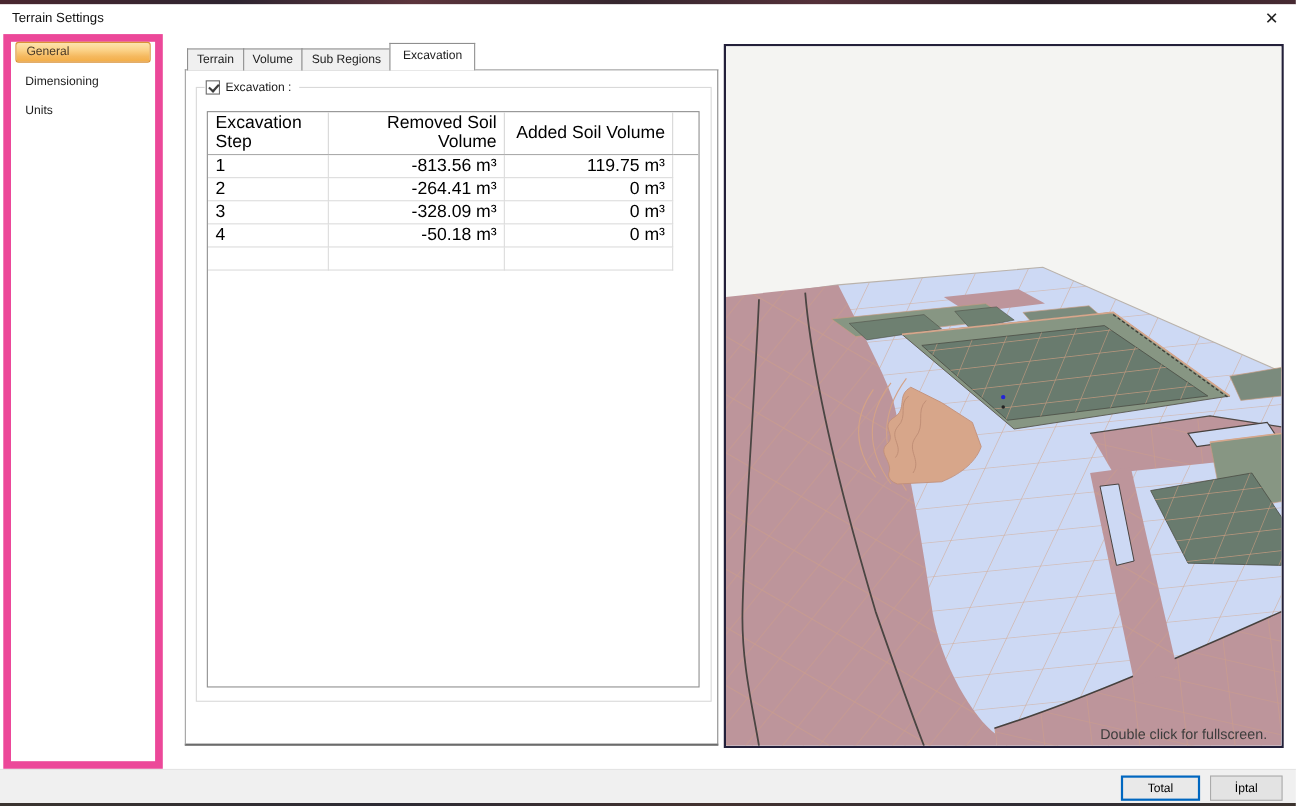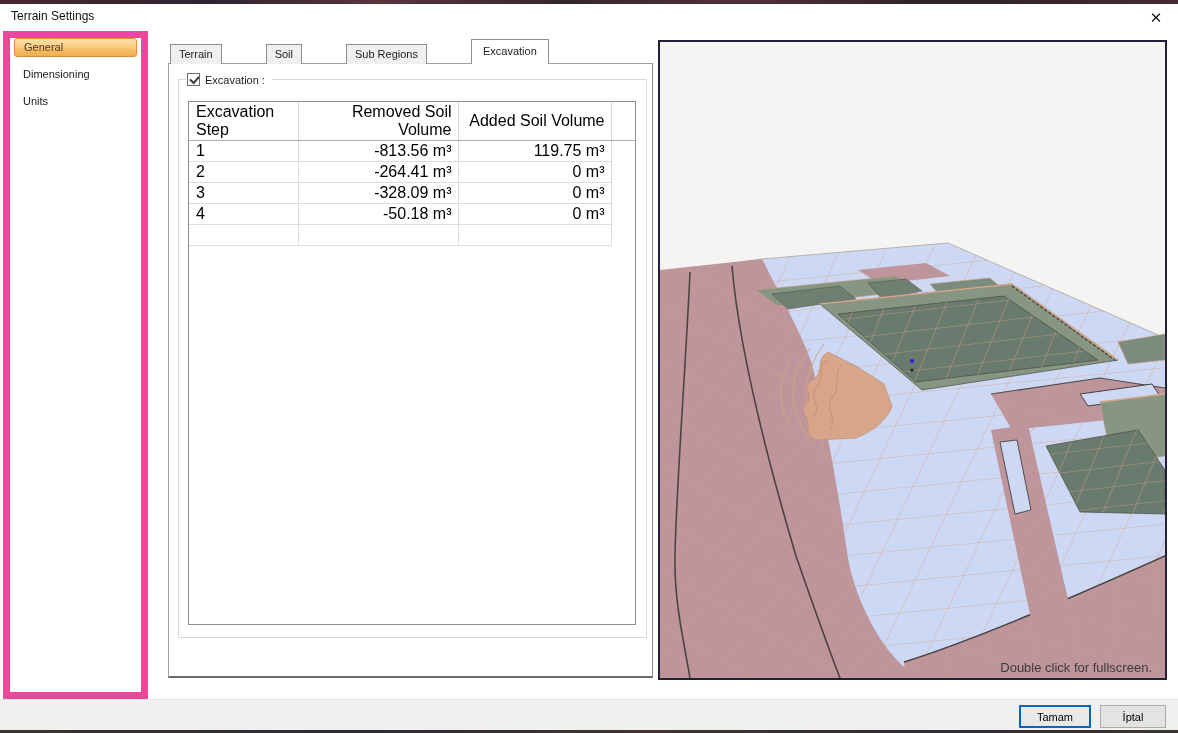--- a/index.html
+++ b/index.html
@@ -15,21 +15,21 @@
   .close-btn { position:absolute; right:10px; top:2px; width:24px; height:24px; border:none; background:transparent;
     font-size:15px; color:#222; line-height:24px; text-align:center; padding:0; cursor:pointer; font-family:inherit; }
 
   .sidebar { position:absolute; left:3px; top:31px; width:145px; height:668px; box-sizing:border-box;
     border:7px solid #ec4899; background:#fff; }
   .side-item { height:20px; line-height:20px; margin:0 4px 7px 4px; padding-left:9px; font-size:11px; color:#1b1b1b; box-sizing:border-box; }
   .side-item.selected { background:linear-gradient(#fde3ae,#fbd186 40%,#f5b95f 72%,#f3ae48);
     border:1px solid #da9238; border-radius:3px; height:19px; line-height:17px; color:#4a3a28; }
 
   .tabctl { position:absolute; left:168px; top:40px; }
-  .tabs { position:relative; z-index:2; display:flex; align-items:flex-end; height:24px; padding-left:2px;gap:45px; }
+  .tabs { position:relative; z-index:2; display:flex; align-items:flex-end; height:24px; padding-left:2px; }
   .tab { font-size:11px; padding:0 8px; height:19px; line-height:19px; background:#f0f0f0;
     border:1px solid #8f8f8f; border-bottom:none; margin-right:-1px; white-space:nowrap; cursor:pointer; }
   .tab.active { height:24px; line-height:23px; background:#fff; position:relative; z-index:3; padding:0 11px; }
   .tabpage { position:relative; width:485px; height:615px; box-sizing:border-box; background:#fff; margin-top:-1px;
     border:1px solid #a0a0a0; border-right-color:#8a8a8a; border-bottom:2px solid #6b6b6b; }
 
   .groupbox { position:absolute; left:9px; top:15px; width:467px; height:557px; border:1px solid #d9d9d9; }
   .legend { position:absolute; top:-8px; left:7px; background:#fff; padding:0 7px 0 1px;
     display:flex; align-items:center; gap:5px; font-size:11px; height:15px; }
   .cb { width:13px; height:13px; border:1px solid #6b6b6b; background:#fff; position:relative; box-sizing:border-box; display:inline-block; }
@@ -70,21 +70,21 @@
 
 <div class="sidebar">
   <div class="side-item selected">General</div>
   <div class="side-item">Dimensioning</div>
   <div class="side-item">Units</div>
 </div>
 
 <div class="tabctl">
   <div class="tabs">
     <div class="tab">Terrain</div>
-    <div class="tab">Soil</div>
+    <div class="tab">Volume</div>
     <div class="tab">Sub Regions</div>
     <div class="tab active">Excavation</div>
   </div>
   <div class="tabpage">
     <div class="groupbox">
       <div class="legend">
         <span class="cb">
             <span class="mark"></span>
           </span>
         <span>Excavation :</span>
@@ -205,17 +205,17 @@
     <polygon points="440,360 505,352 505,414 452,422" fill="#879683" stroke="#c89b80" stroke-width="0.6"></polygon>
     <polyline points="440,360 505,352" fill="none" stroke="#d6a78c" stroke-width="1.4"></polyline>
     <polygon points="386,404 478,388 505,428 505,472 420,470" fill="#697b6e" stroke="#494a42" stroke-width="0.7"></polygon>
     <polygon points="386,404 478,388 505,428 505,472 420,470" fill="url(#mG)" opacity="0.95"></polygon>
 
     <text x="492" y="630" text-anchor="end" font-size="13" fill="#3c3c3c" font-family="Liberation Sans, sans-serif">Double click for fullscreen.</text>
   </svg>
 </div>
 
 <div class="footer">
-  <button class="btn btn-ok">Tamam</button>
+  <button class="btn btn-ok">Total</button>
   <button class="btn btn-cancel">İptal</button>
 </div>
 
 <div class="bottom-strip"></div>
 
 </body></html>

